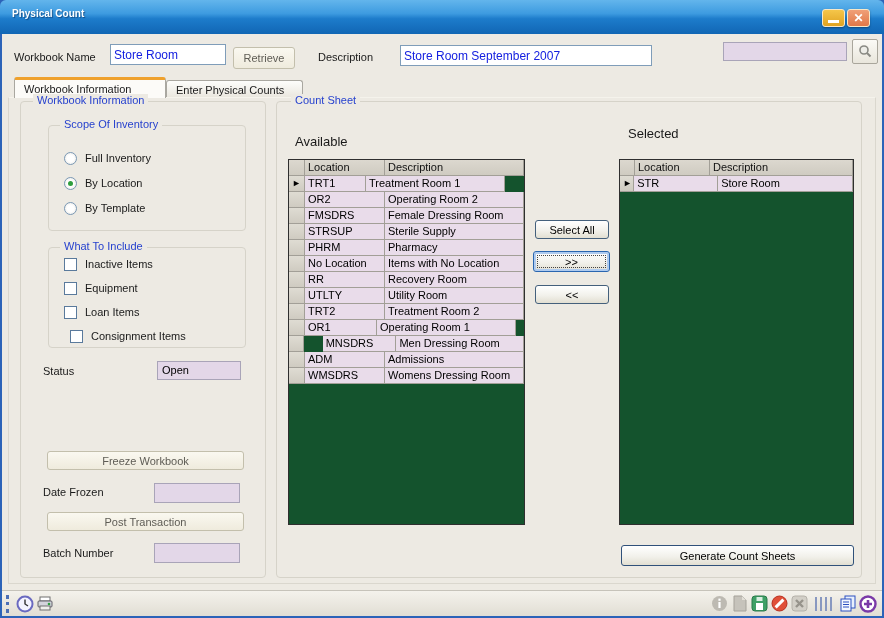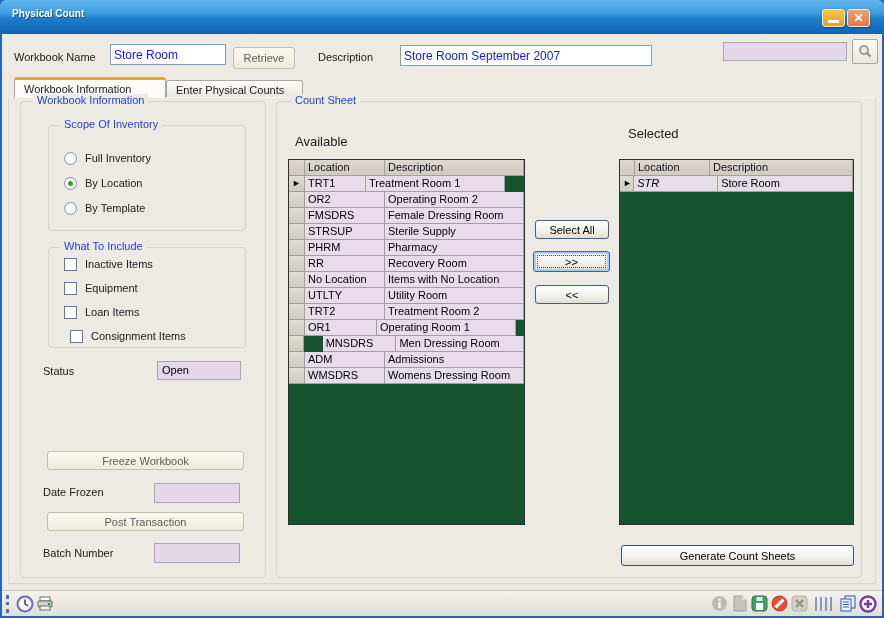--- a/index.html
+++ b/index.html
@@ -201,27 +201,27 @@
           <div class="gr-cell gr-datacell" style="width: 80px;">STRSUP</div>
           <div class="gr-cell gr-datacell" style="width: 139px;">Sterile Supply</div>
         </div>
         <div class="gr-row">
           <div class="gr-sel" style="width: 16px;"></div>
           <div class="gr-cell gr-datacell" style="width: 80px;">PHRM</div>
           <div class="gr-cell gr-datacell" style="width: 139px;">Pharmacy</div>
         </div>
         <div class="gr-row">
           <div class="gr-sel" style="width: 16px;"></div>
+          <div class="gr-cell gr-datacell" style="width: 80px;">No Location</div>
+          <div class="gr-cell gr-datacell" style="width: 139px;">Items with No Location</div>
+        </div>
+        <div class="gr-row">
+          <div class="gr-sel" style="width: 16px;"></div>
           <div class="gr-cell gr-datacell" style="width: 80px;">RR</div>
           <div class="gr-cell gr-datacell" style="width: 139px;">Recovery Room</div>
-        </div>
-        <div class="gr-row">
-          <div class="gr-sel" style="width: 16px;"></div>
-          <div class="gr-cell gr-datacell" style="width: 80px;">No Location</div>
-          <div class="gr-cell gr-datacell" style="width: 139px;">Items with No Location</div>
         </div>
         <div class="gr-row">
           <div class="gr-sel" style="width: 16px;"></div>
           <div class="gr-cell gr-datacell" style="width: 80px;">UTLTY</div>
           <div class="gr-cell gr-datacell" style="width: 139px;">Utility Room</div>
         </div>
         <div class="gr-row">
           <div class="gr-sel" style="width: 16px;"></div>
           <div class="gr-cell gr-datacell" style="width: 80px;">TRT2</div>
           <div class="gr-cell gr-datacell" style="width: 139px;">Treatment Room 2</div>
@@ -252,21 +252,21 @@
     <div class="grid" style="left:342px; top:57px; width:235px; height:366px;">
         <div class="gr-row">
           <div class="gr-sel gr-headcell" style="width: 15px;"></div>
           <div class="gr-cell gr-headcell" style="width: 75px;">Location</div>
           <div class="gr-cell gr-headcell" style="width: 143px;">Description</div>
         </div>
         <div class="gr-row">
           <div class="gr-sel" style="width: 15px;">
             <span class="sel-arrow">►</span>
           </div>
-          <div class="gr-cell gr-datacell" style="width: 89px; font-style: italic;">STR</div>
+          <div class="gr-cell gr-datacell" style="width: 89px;">STR</div>
           <div class="gr-cell gr-datacell" style="width: 143px;">Store Room</div>
         </div>
       </div>
 
     <button class="xpbtn" style="left:258px; top:118px; width:74px; height:19px;">Select All</button>
     <button class="xpbtn focused" style="left:256px; top:149px; width:77px; height:21px;">&gt;&gt;</button>
     <button class="xpbtn" style="left:258px; top:183px; width:74px; height:19px;">&lt;&lt;</button>
 
     <button class="xpbtn" style="left:344px; top:443px; width:233px; height:21px; border-color:#30517A;">Generate Count Sheets</button>
   </div>

